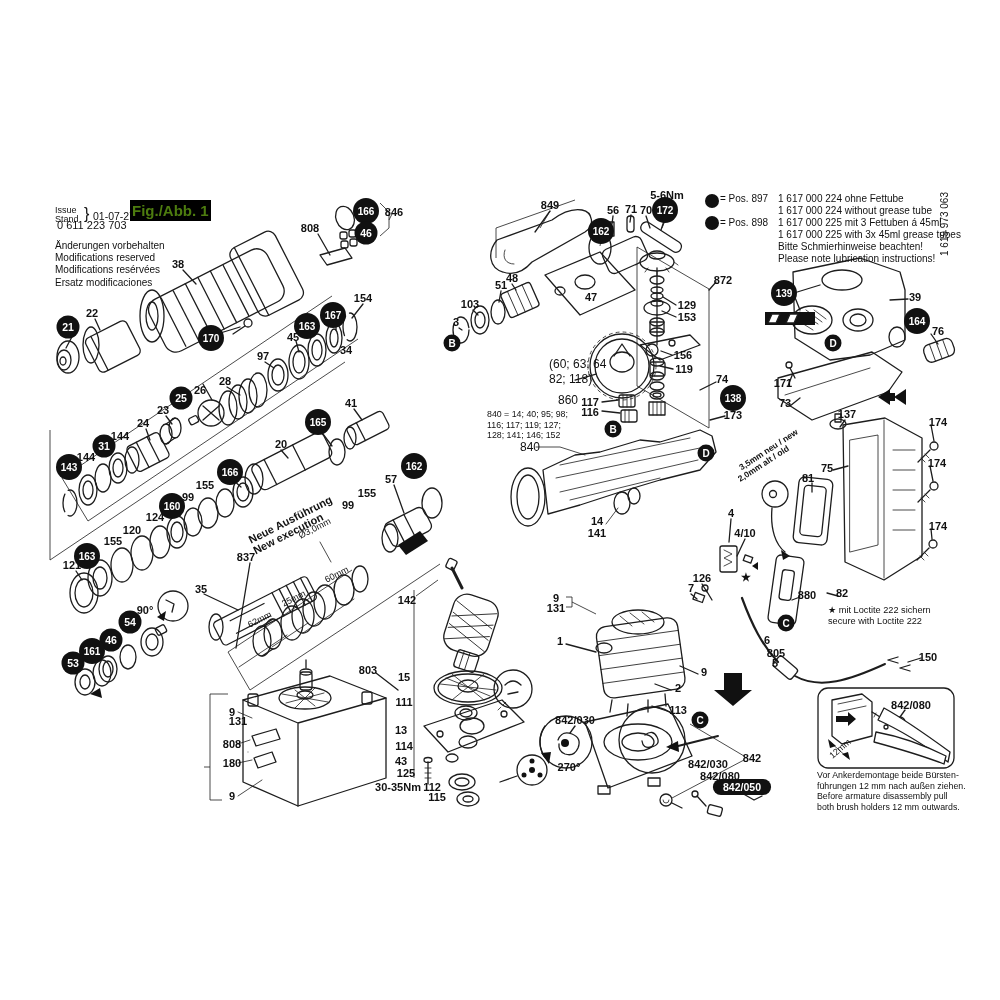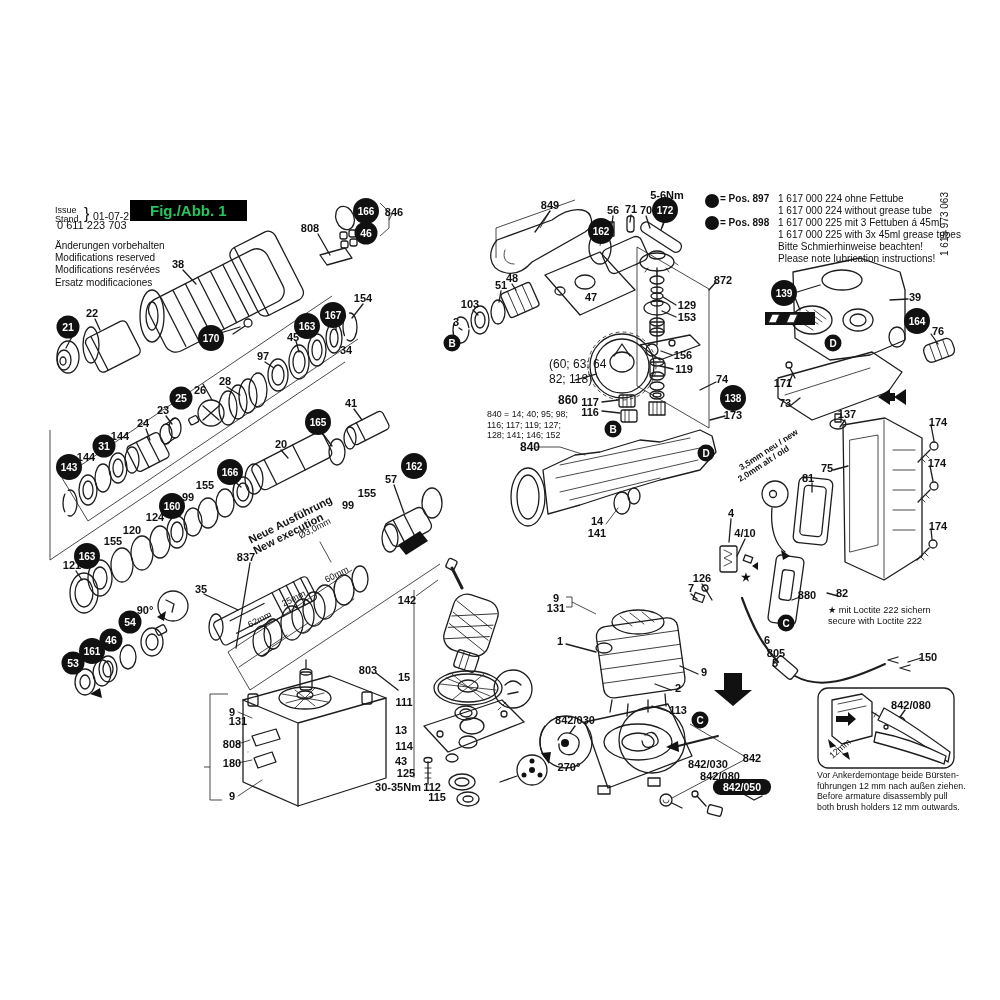--- a/index.html
+++ b/index.html
@@ -4,22 +4,22 @@
 <style>
   html,body{margin:0;padding:0;background:#fff;width:1000px;height:1000px;
     font-family:"Liberation Sans","DejaVu Sans",sans-serif;color:#111;}
   #stage{position:relative;width:1000px;height:1000px;background:#fff;overflow:hidden;}
   svg{position:absolute;left:0;top:0;}
   .ln{stroke:#1d1d1d;fill:none;stroke-width:1.3;stroke-linecap:round;stroke-linejoin:round;}
   .thin{stroke:#1d1d1d;fill:none;stroke-width:0.8;}
   .fb{fill:#111;stroke:none;}
   .wf{fill:#fff;stroke:#1d1d1d;stroke-width:1.3;}
   .blk{position:absolute;font-size:10px;line-height:1.22;white-space:nowrap;}
-  .b{font-weight:bold;}
-  #figbox{position:absolute;background:#000;color:#22c55e;font-weight:bold;font-size:15px;padding:2px 20px;}
+  .b{font-weight:normal;}
+  #figbox{position:absolute;background:#000;color:#4d7c0f;font-weight:bold;font-size:15px;padding:2px 2px;}
   #hdrnum{position:absolute;left:57px;top:200px;font-size:11px;margin-top:19px;}
   #issue{position:absolute;left:55px;top:206px;font-size:9px;line-height:1.05;}
   #issuedate{position:absolute;left:93px;top:210px;font-size:10.5px;}
   .brace{position:absolute;left:84px;top:205px;font-size:16px;}
   #legend{position:absolute;left:703px;top:193px;font-size:10px;line-height:1.2;}
   .legrow{display:flex;align-items:flex-start;}
   .poslbl{width:58px;flex:0 0 58px;}
   #ersatz{left:81px;top:762px;}
   #feder{left:551px;top:772px;font-size:8.8px;}
   #brushnote{left:817px;top:770px;font-size:8.8px;}

